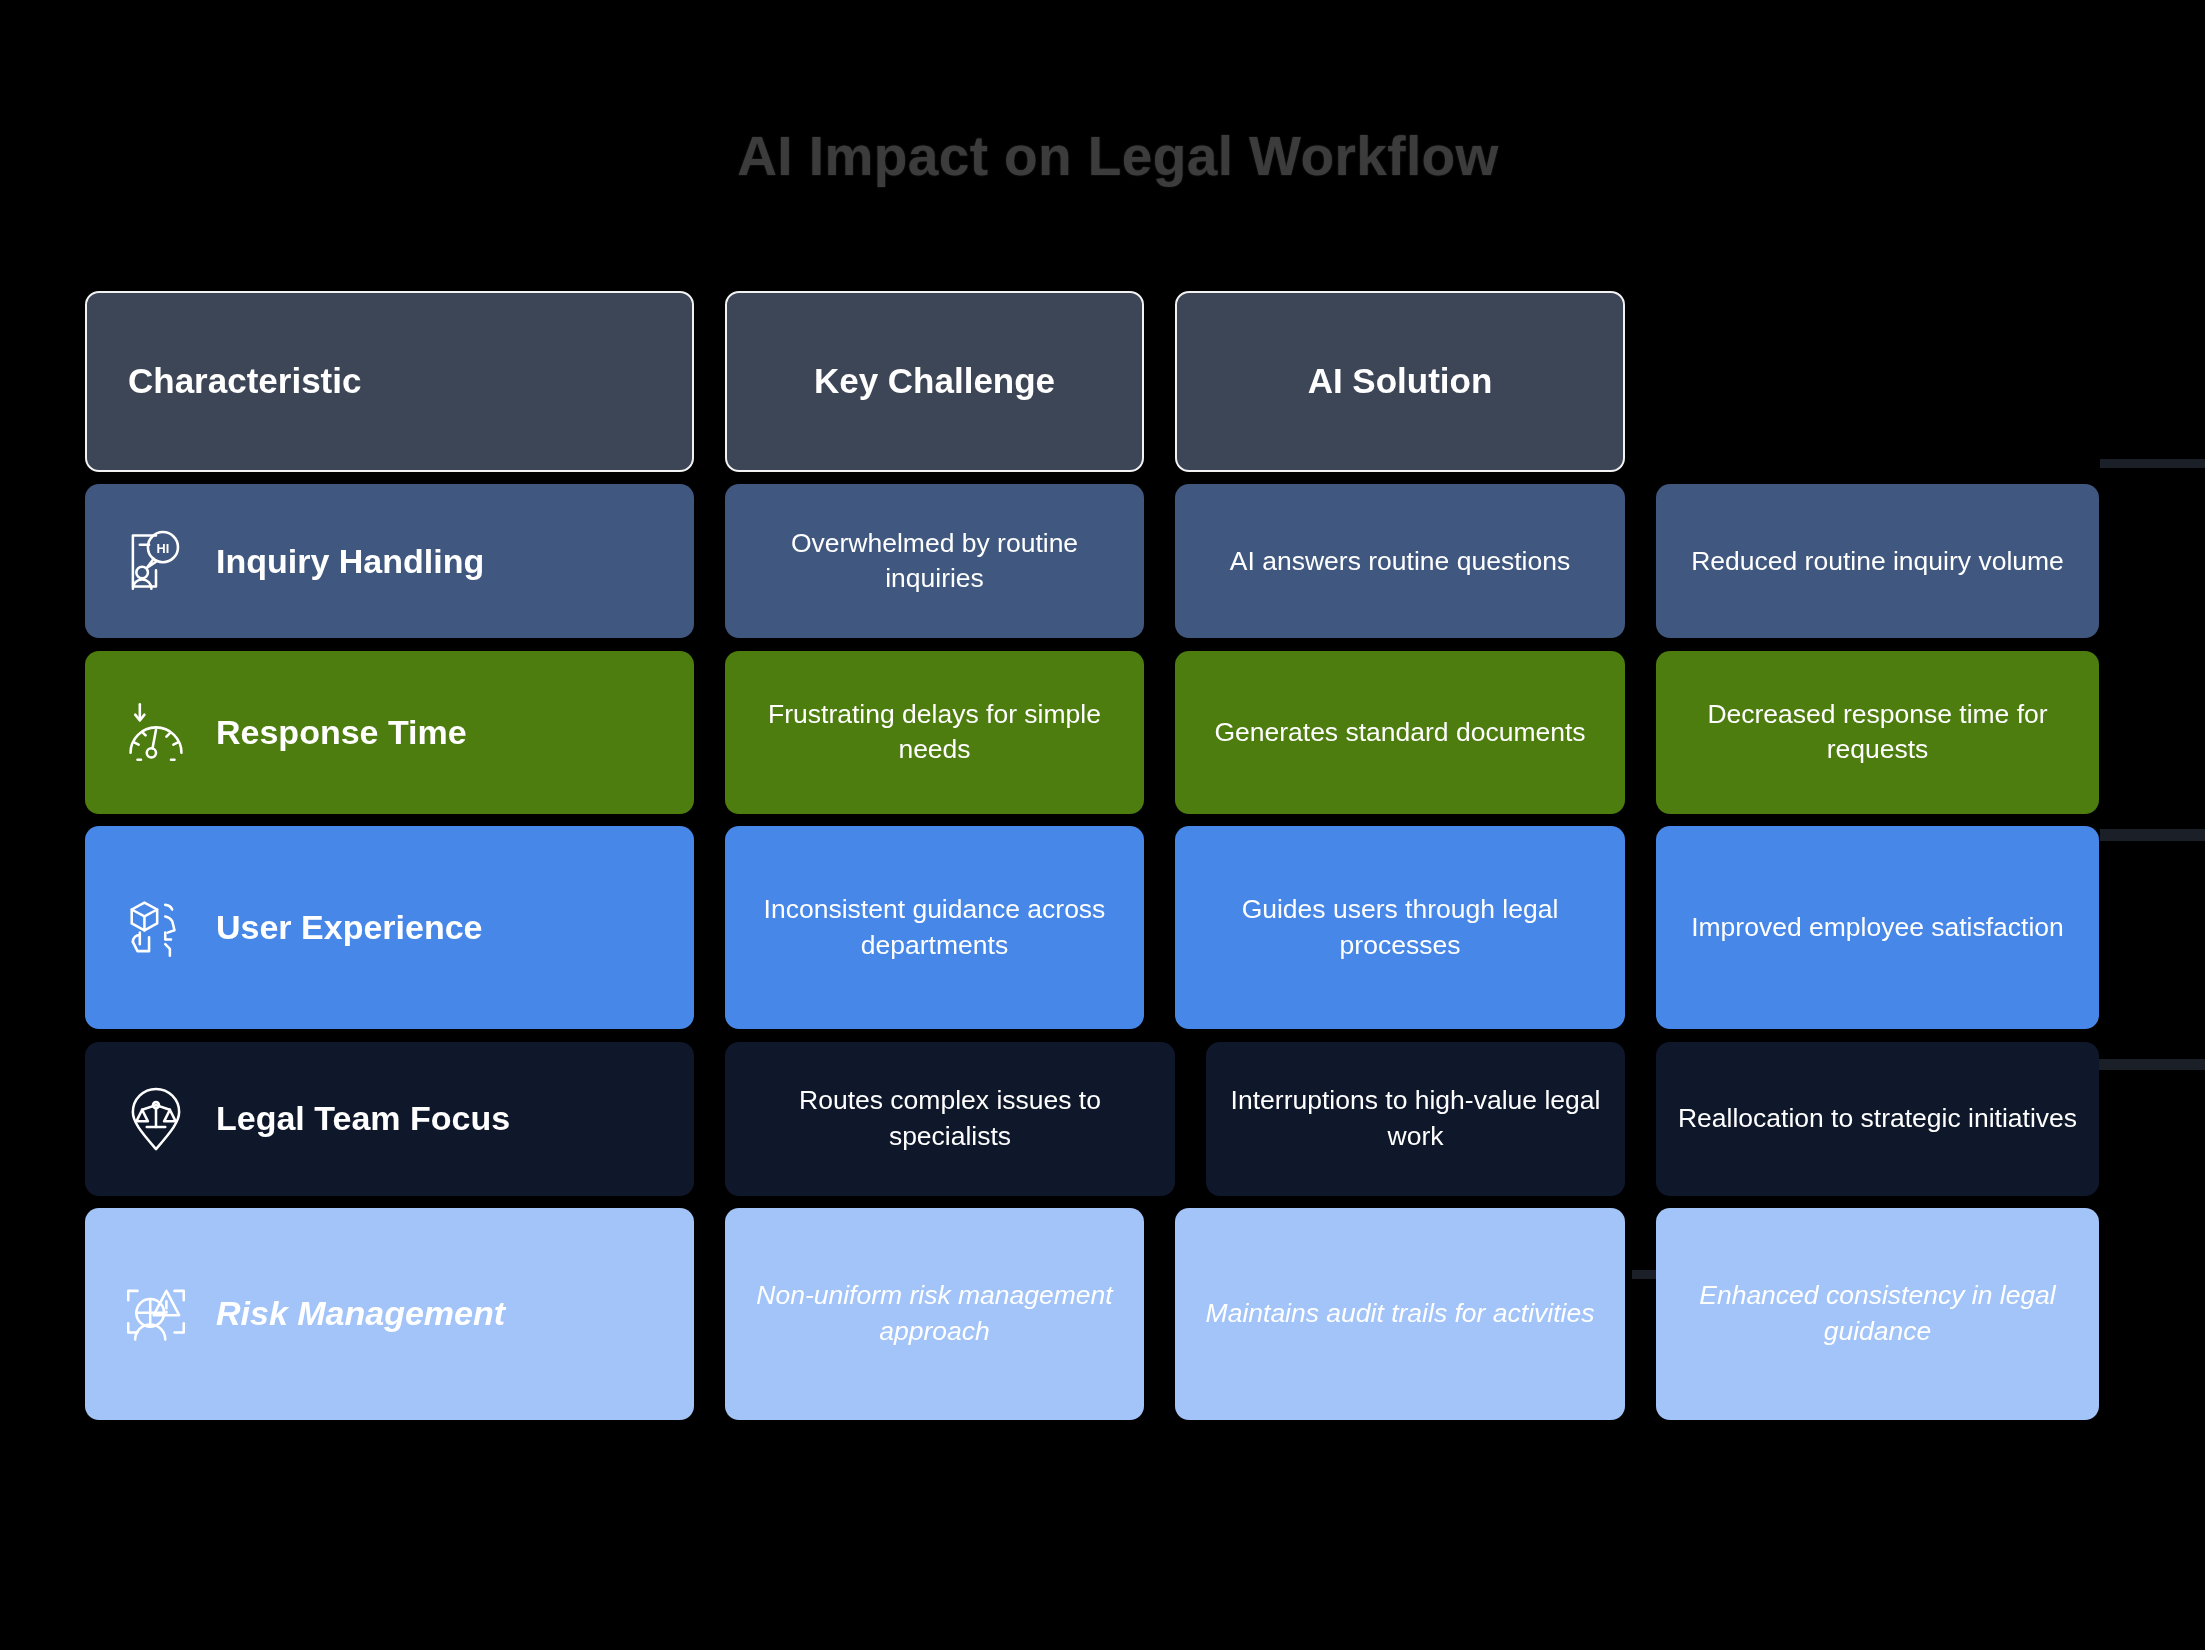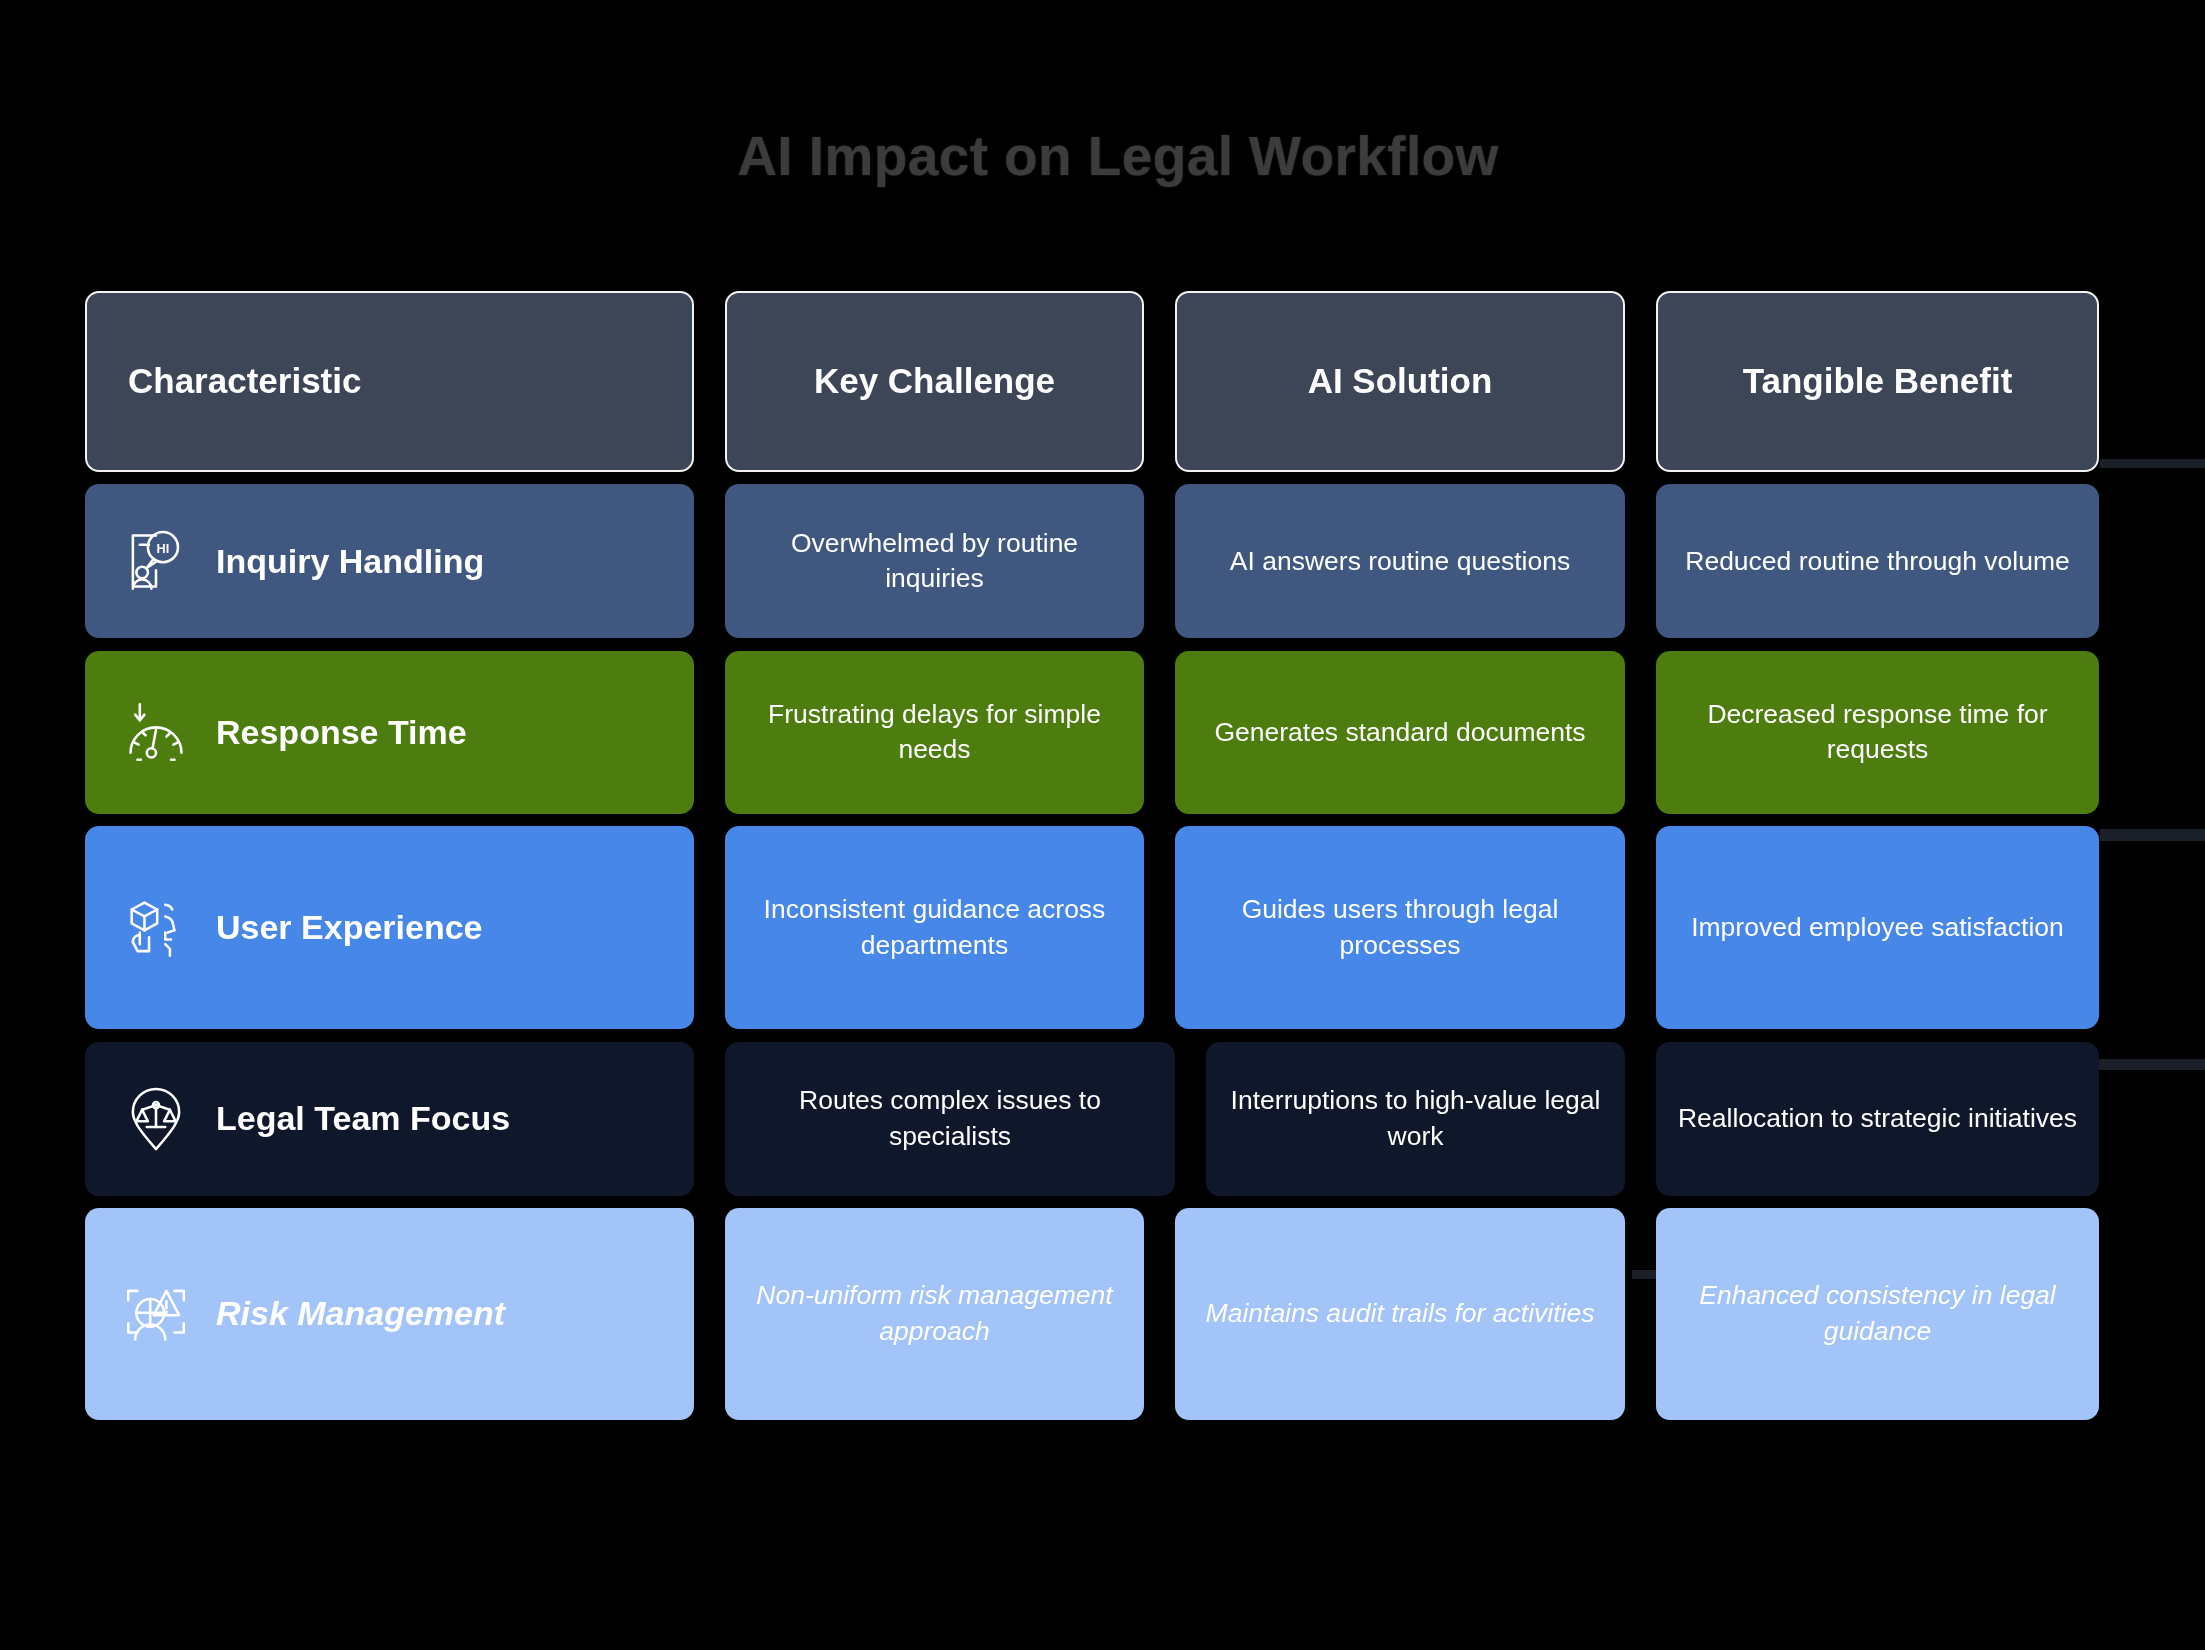--- a/index.html
+++ b/index.html
@@ -132,41 +132,40 @@
   <div class="artifact art-c"></div>
   <div class="artifact art-d"></div>
   <div class="artifact art-e"></div>
 
   <div class="grid">
 
     <div class="row row-head">
       <div class="cell col-0">Characteristic</div>
       <div class="cell col-1">Key Challenge</div>
       <div class="cell col-2">AI Solution</div>
-      <div class="cell col-3">Tangible Benefit</div>
     </div>
 
     <div class="row row-body r1">
       <div class="cell col-0 h-sm">
         <span class="icon">
           <svg viewBox="0 0 64 64" fill="none" stroke="#ffffff" stroke-width="2.2" stroke-linecap="round" stroke-linejoin="round" style="font-size:38px">
             <path d="M12 10 h20 M12 10 v44 M32 54 H12 M32 40 v14"></path>
             <path d="M18 18 h8"></path>
             <circle cx="38" cy="20" r="13"></circle>
             <path d="M30 30 L24 38 L33 32"></path>
             <text x="38" y="25" font-size="11" fill="#ffffff" stroke="none" text-anchor="middle" font-family="Liberation Sans, sans-serif">HI</text>
             <circle cx="20" cy="42" r="5"></circle>
             <path d="M12 56 a8 8 0 0 1 16 0"></path>
           </svg>
         </span>
         <span class="label-text">Inquiry Handling</span>
       </div>
       <div class="cell col-1 h-sm">Overwhelmed by routine inquiries</div>
       <div class="cell col-2 h-sm">AI answers routine questions</div>
-      <div class="cell col-3 h-sm">Reduced routine through volume</div>
+      <div class="cell col-3 h-sm">Reduced routine inquiry volume</div>
     </div>
 
     <div class="row row-body r2">
       <div class="cell col-0 h-md">
         <span class="icon">
           <svg viewBox="0 0 64 64" fill="none" stroke="#ffffff" stroke-width="2.2" stroke-linecap="round" stroke-linejoin="round">
             <path d="M18 8 v12"></path>
             <path d="M14 17 l4 5 l4 -5"></path>
             <path d="M10 50 a22 22 0 0 1 44 0"></path>
             <path d="M32 30 L29 46"></path>

